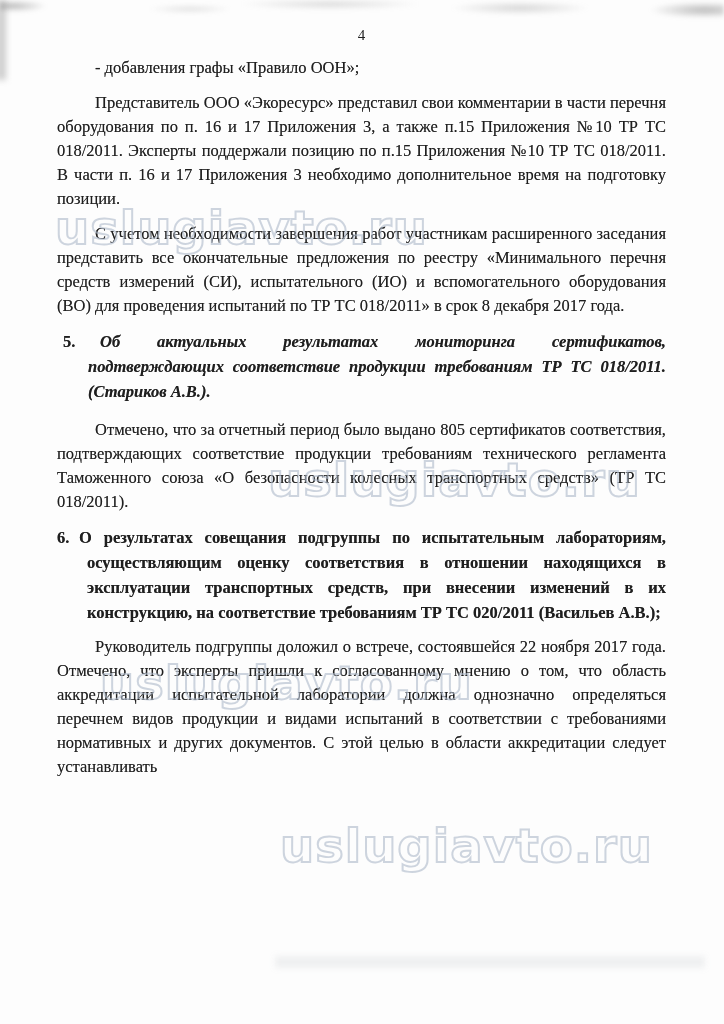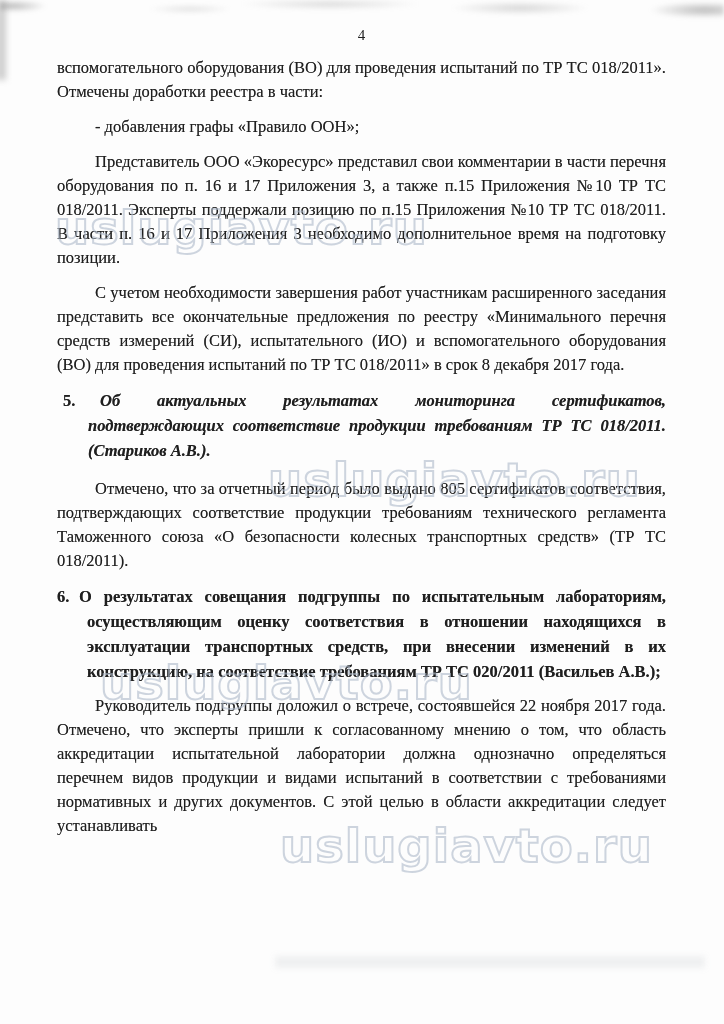--- a/index.html
+++ b/index.html
@@ -87,21 +87,20 @@
 <body>
 
 <div class="page">
 
   <div class="scan-noise-top"></div>
   <div class="scan-noise-left"></div>
   <div class="scan-noise-bottom"></div>
 
   <div class="page-number">4</div>
 
-  <p class="para no-indent">вспомогательного оборудования (ВО) для проведения испытаний по ТР ТС 018/2011». Отмечены доработки реестра в части:</p>
 
   <p class="para indent">- добавления графы «Правило ООН»;</p>
 
 
 
   <p class="para indent">Представитель ООО «Экоресурс» представил свои комментарии в части перечня оборудования по п. 16 и 17 Приложения 3, а также п.15 Приложения №10 ТР ТС 018/2011. Эксперты поддержали позицию по п.15 Приложения №10 ТР ТС 018/2011. В части п. 16 и 17 Приложения 3 необходимо дополнительное время на подготовку позиции.</p>
 
   <p class="para indent">С учетом необходимости завершения работ участникам расширенного заседания представить все окончательные предложения по реестру «Минимального перечня средств измерений (СИ), испытательного (ИО) и вспомогательного оборудования (ВО) для проведения испытаний по ТР ТС 018/2011» в срок 8 декабря 2017 года.</p>
 
   <div class="heading heading-5 gap-before-s5">

